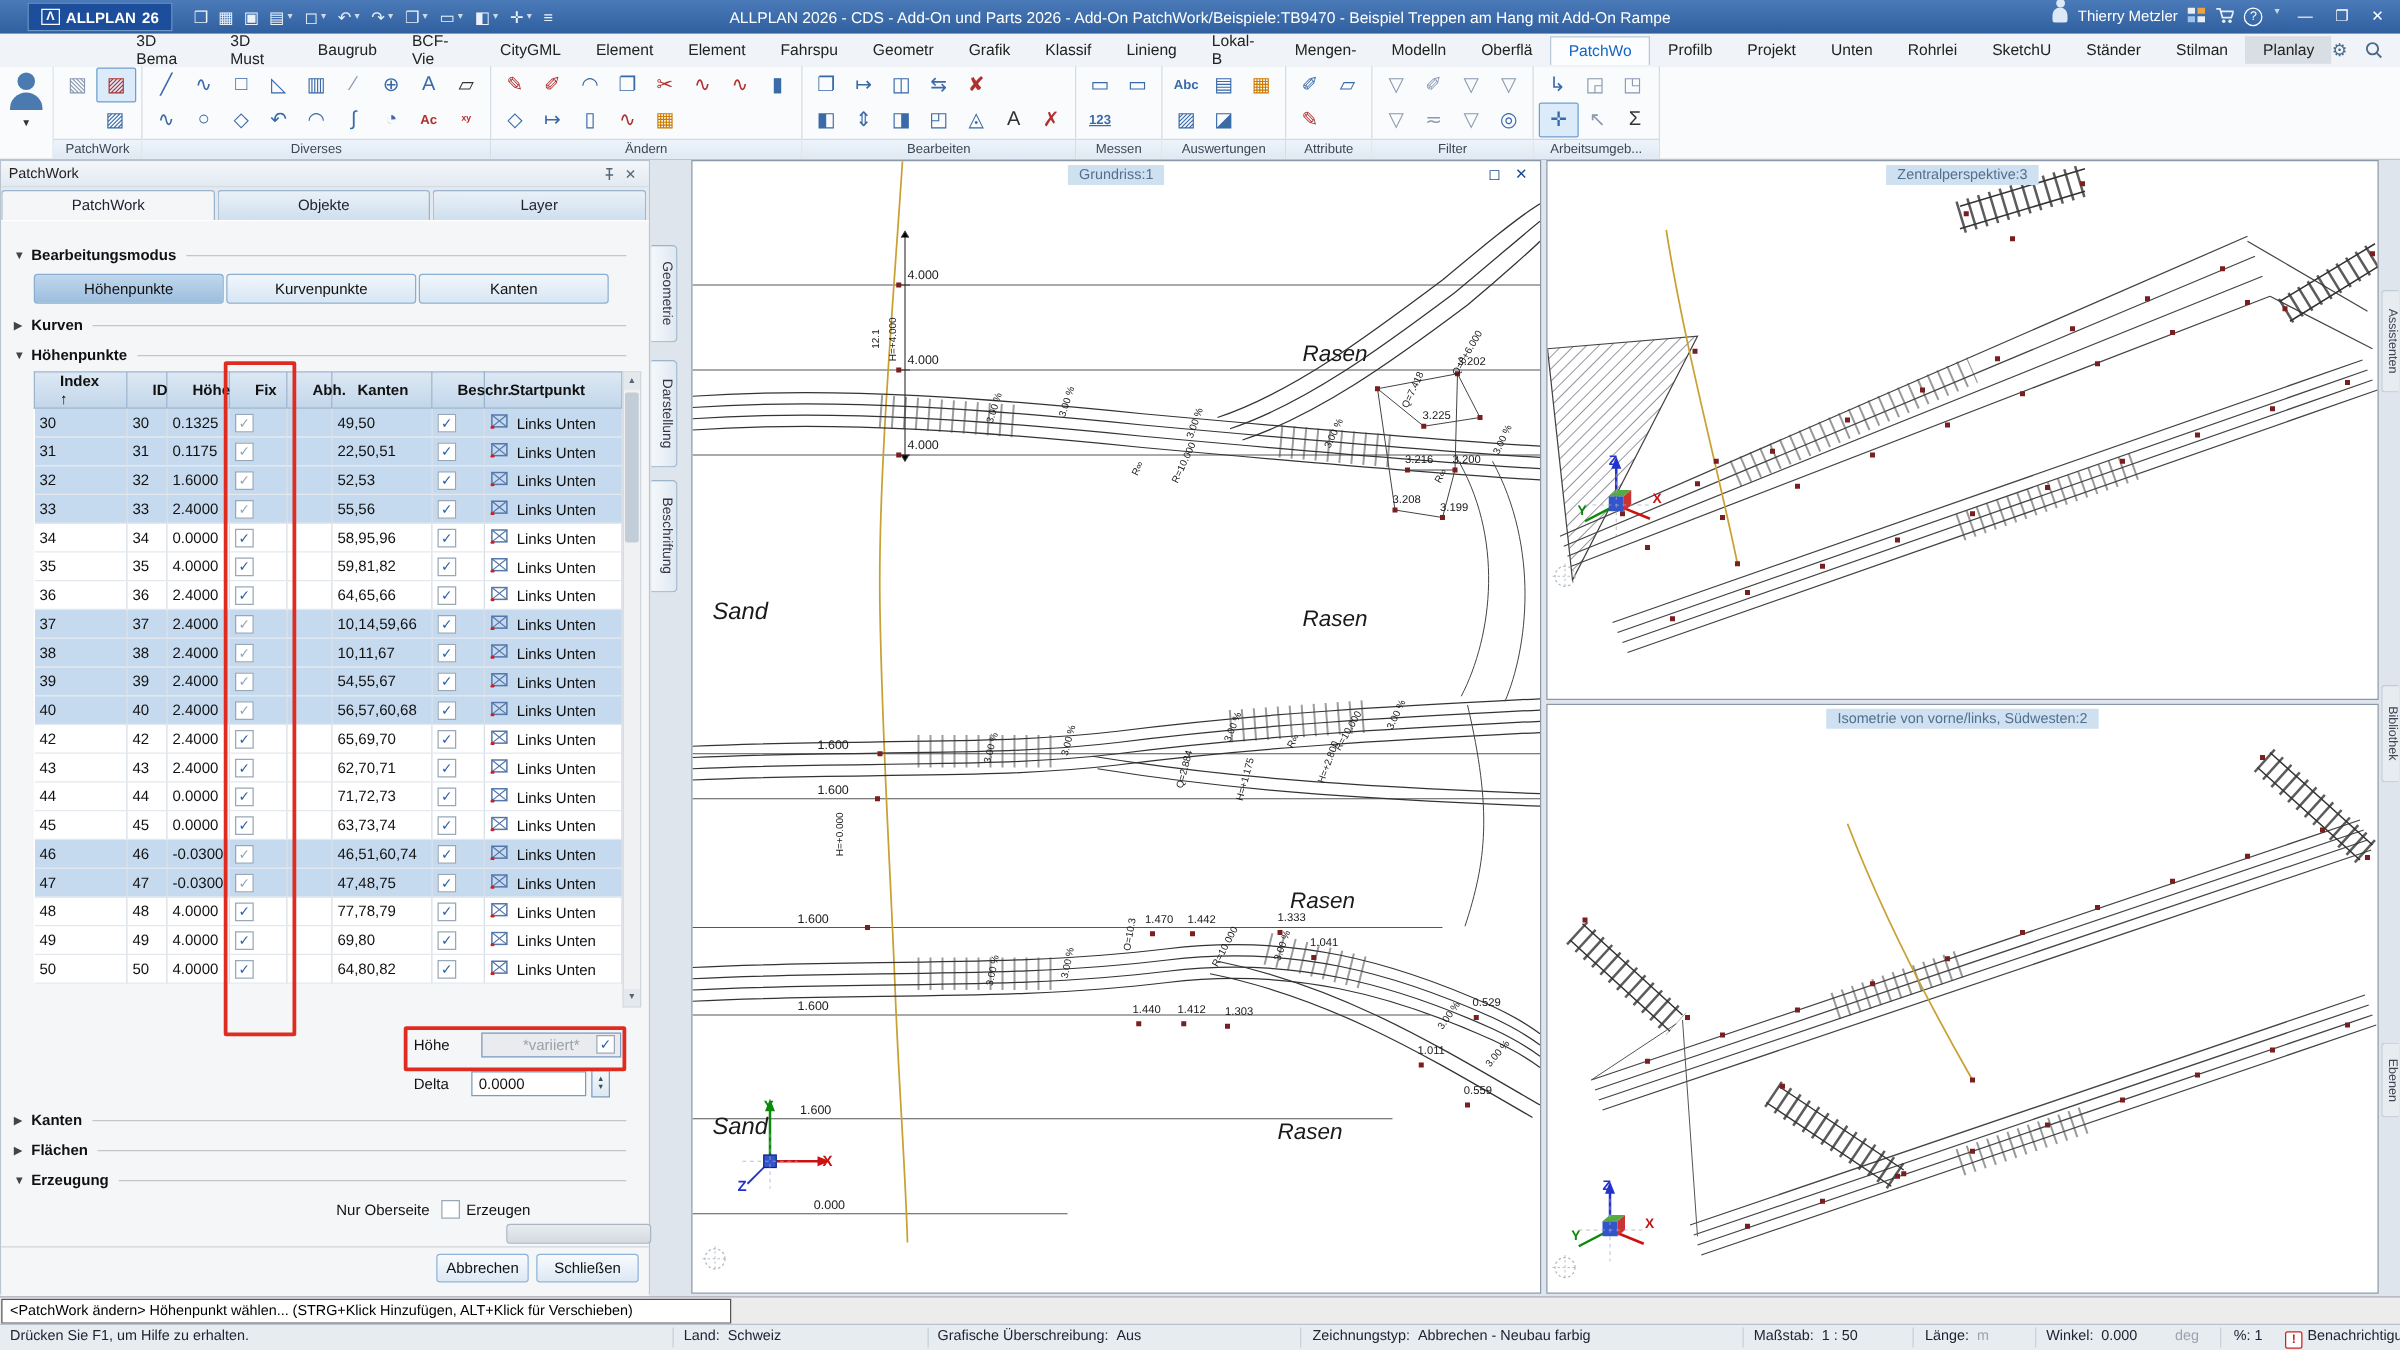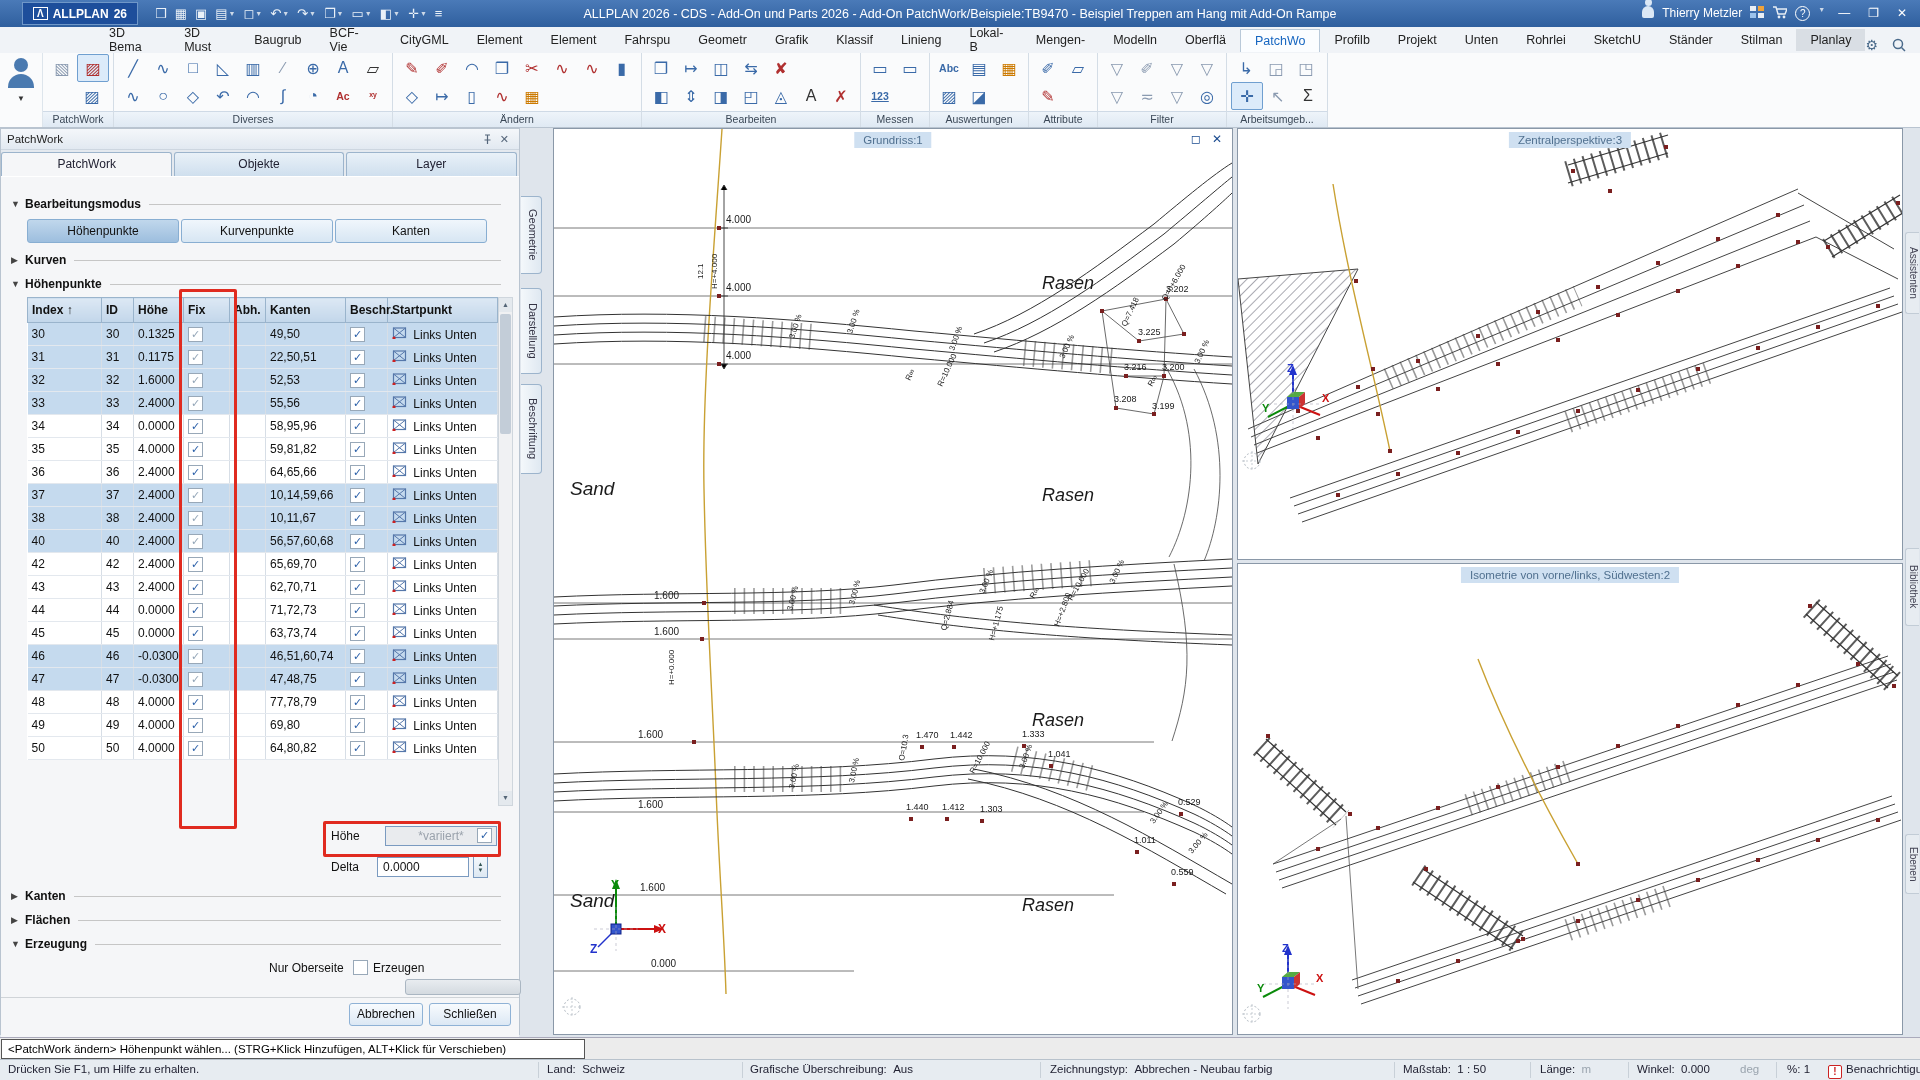--- a/index.html
+++ b/index.html
@@ -17,21 +17,21 @@
   .qic .dd{font-size:7px;margin-left:1px;color:#cdd9e8;}
   .ttitle{position:absolute;left:0;right:0;text-align:center;font-size:12.5px;color:#fff;pointer-events:none;}
   .tright{margin-left:auto;display:flex;align-items:flex-start;gap:8px;padding-right:8px;z-index:2;font-size:12px;}
   .userico{width:12px;height:12px;border-radius:50% 50% 2px 2px;background:#dce8f5;position:relative;}
   .userico:before{content:"";position:absolute;top:-7px;left:3px;width:7px;height:7px;border-radius:50%;background:#dce8f5;}
   .helpc{border:1px solid #fff;border-radius:50%;width:13px;height:13px;line-height:13px;text-align:center;font-size:10px;}
   .winbtn{font-size:12px;padding:0 5px;color:#fff;}
 
   
   .menubar{position:absolute;left:0;top:27px;width:1920px;height:26px;background:#f0f3f7;
-    border-bottom:1px solid #c9d3de;display:flex;align-items:flex-end;}
+    border-bottom:1px solid #c9d3de;display:flex;align-items:center;}
   #menu-tabs{display:flex;margin-left:95px;align-items:center;height:100%;}
   .mtab{font-size:12.5px;color:#222;padding:4px 14px;cursor:default;}
   .mtab.active{color:#1565c0;background:#fbfdff;border:1px solid #b9c9d9;border-bottom:none;padding:4px 14px;}
   .mtab.shade{background:#d9dee4;}
   .menu-right{margin-left:auto;display:flex;gap:14px;padding-right:14px;align-items:center;color:#4a6a8a;font-size:14px;}
 
   
   .ribbon{position:absolute;left:0;top:53px;width:1920px;height:74px;background:#fafbfc;
     border-bottom:1px solid #b9c4d0;display:flex;}
   .avatarblk{width:42px;display:flex;flex-direction:column;align-items:center;padding-top:5px;border-right:1px solid #dde5ec;}
@@ -62,21 +62,21 @@
   .ptab.active{background:#f5f6f8;font-weight:normal;position:relative;z-index:2;}
   .pbody{position:relative;height:861px;background:#f5f6f8;border-top:1px solid #fff;}
   .sech{position:absolute;display:flex;align-items:center;font-size:12px;font-weight:bold;color:#111;width:490px;left:10px;}
   .sech .tri{font-size:9px;color:#444;width:14px;}
   .sech .ln{flex:1;border-top:1px solid #c6c6c6;margin-left:8px;}
   .modebtn{position:absolute;height:22px;border:1px solid #88aed2;border-radius:3px;font-size:12px;
     text-align:center;line-height:22px;background:linear-gradient(#f0f6fc,#d7e6f3);color:#111;}
   .modebtn.active{background:linear-gradient(#c0d7ec,#9dbede);}
   table.hp{position:absolute;border-collapse:collapse;table-layout:fixed;font-size:12px;background:#fff;}
   table.hp th{background:linear-gradient(#dce8f4,#c2d6ea);border:1px solid #9ab4cc;font-weight:bold;
-    text-align:left;padding:0 4px;height:24px;color:#111;}
+    text-align:left;padding:0 20px;height:24px;color:#111;}
   table.hp td{border-right:1px solid #d7dee6;border-bottom:1px solid #e3e8ee;height:22px;padding:0 4px;color:#111;}
   table.hp tr.sel td{background:#c5daee;}
   .cb{width:13px;height:13px;border:1px solid #98a8b8;background:#fff;display:inline-flex;
     align-items:center;justify-content:center;font-size:11px;color:#2a5fa8;font-weight:bold;}
   .cb.dim{color:#94a6b8;}
   .redbox{position:absolute;border:3px solid #e02b20;border-radius:2px;pointer-events:none;z-index:5;}
   .fldlab{position:absolute;font-size:12px;color:#111;}
   .fld{position:absolute;height:20px;border:1px solid #7a9ac0;font-size:12px;display:flex;align-items:center;box-sizing:border-box;}
   .fld.dis{background:#e9ebee;color:#9aa2ac;justify-content:center;}
   .fld.en{background:#fff;color:#111;padding-left:5px;}
@@ -540,20 +540,34 @@
                   <circle cx="2" cy="11" r="1.6" fill="#cc2222"></circle>
                 </svg> <span style="margin-left:3px">Links Unten</span></td>
             </tr>
             <tr class="sel">
               <td>38</td>
               <td>38</td>
               <td>2.4000</td>
               <td><span class="cb dim">✓</span></td>
               <td></td>
               <td>10,11,67</td>
+              <td><span class="cb">✓</span></td>
+              <td><svg width="15" height="12">
+                  <rect x="1.5" y="1" width="12" height="9.5" fill="none" stroke="#5577aa" stroke-width="1.2"></rect>
+                  <path d="M1.5,1 L13.5,10.5 M13.5,1 L1.5,10.5" stroke="#5577aa" stroke-width="1"></path>
+                  <circle cx="2" cy="11" r="1.6" fill="#cc2222"></circle>
+                </svg> <span style="margin-left:3px">Links Unten</span></td>
+            </tr>
+            <tr class="sel">
+              <td>39</td>
+              <td>39</td>
+              <td>2.4000</td>
+              <td><span class="cb dim">✓</span></td>
+              <td></td>
+              <td>54,55,67</td>
               <td><span class="cb">✓</span></td>
               <td><svg width="15" height="12">
                   <rect x="1.5" y="1" width="12" height="9.5" fill="none" stroke="#5577aa" stroke-width="1.2"></rect>
                   <path d="M1.5,1 L13.5,10.5 M13.5,1 L1.5,10.5" stroke="#5577aa" stroke-width="1"></path>
                   <circle cx="2" cy="11" r="1.6" fill="#cc2222"></circle>
                 </svg> <span style="margin-left:3px">Links Unten</span></td>
             </tr>
             <tr class="sel">
               <td>40</td>
               <td>40</td>

